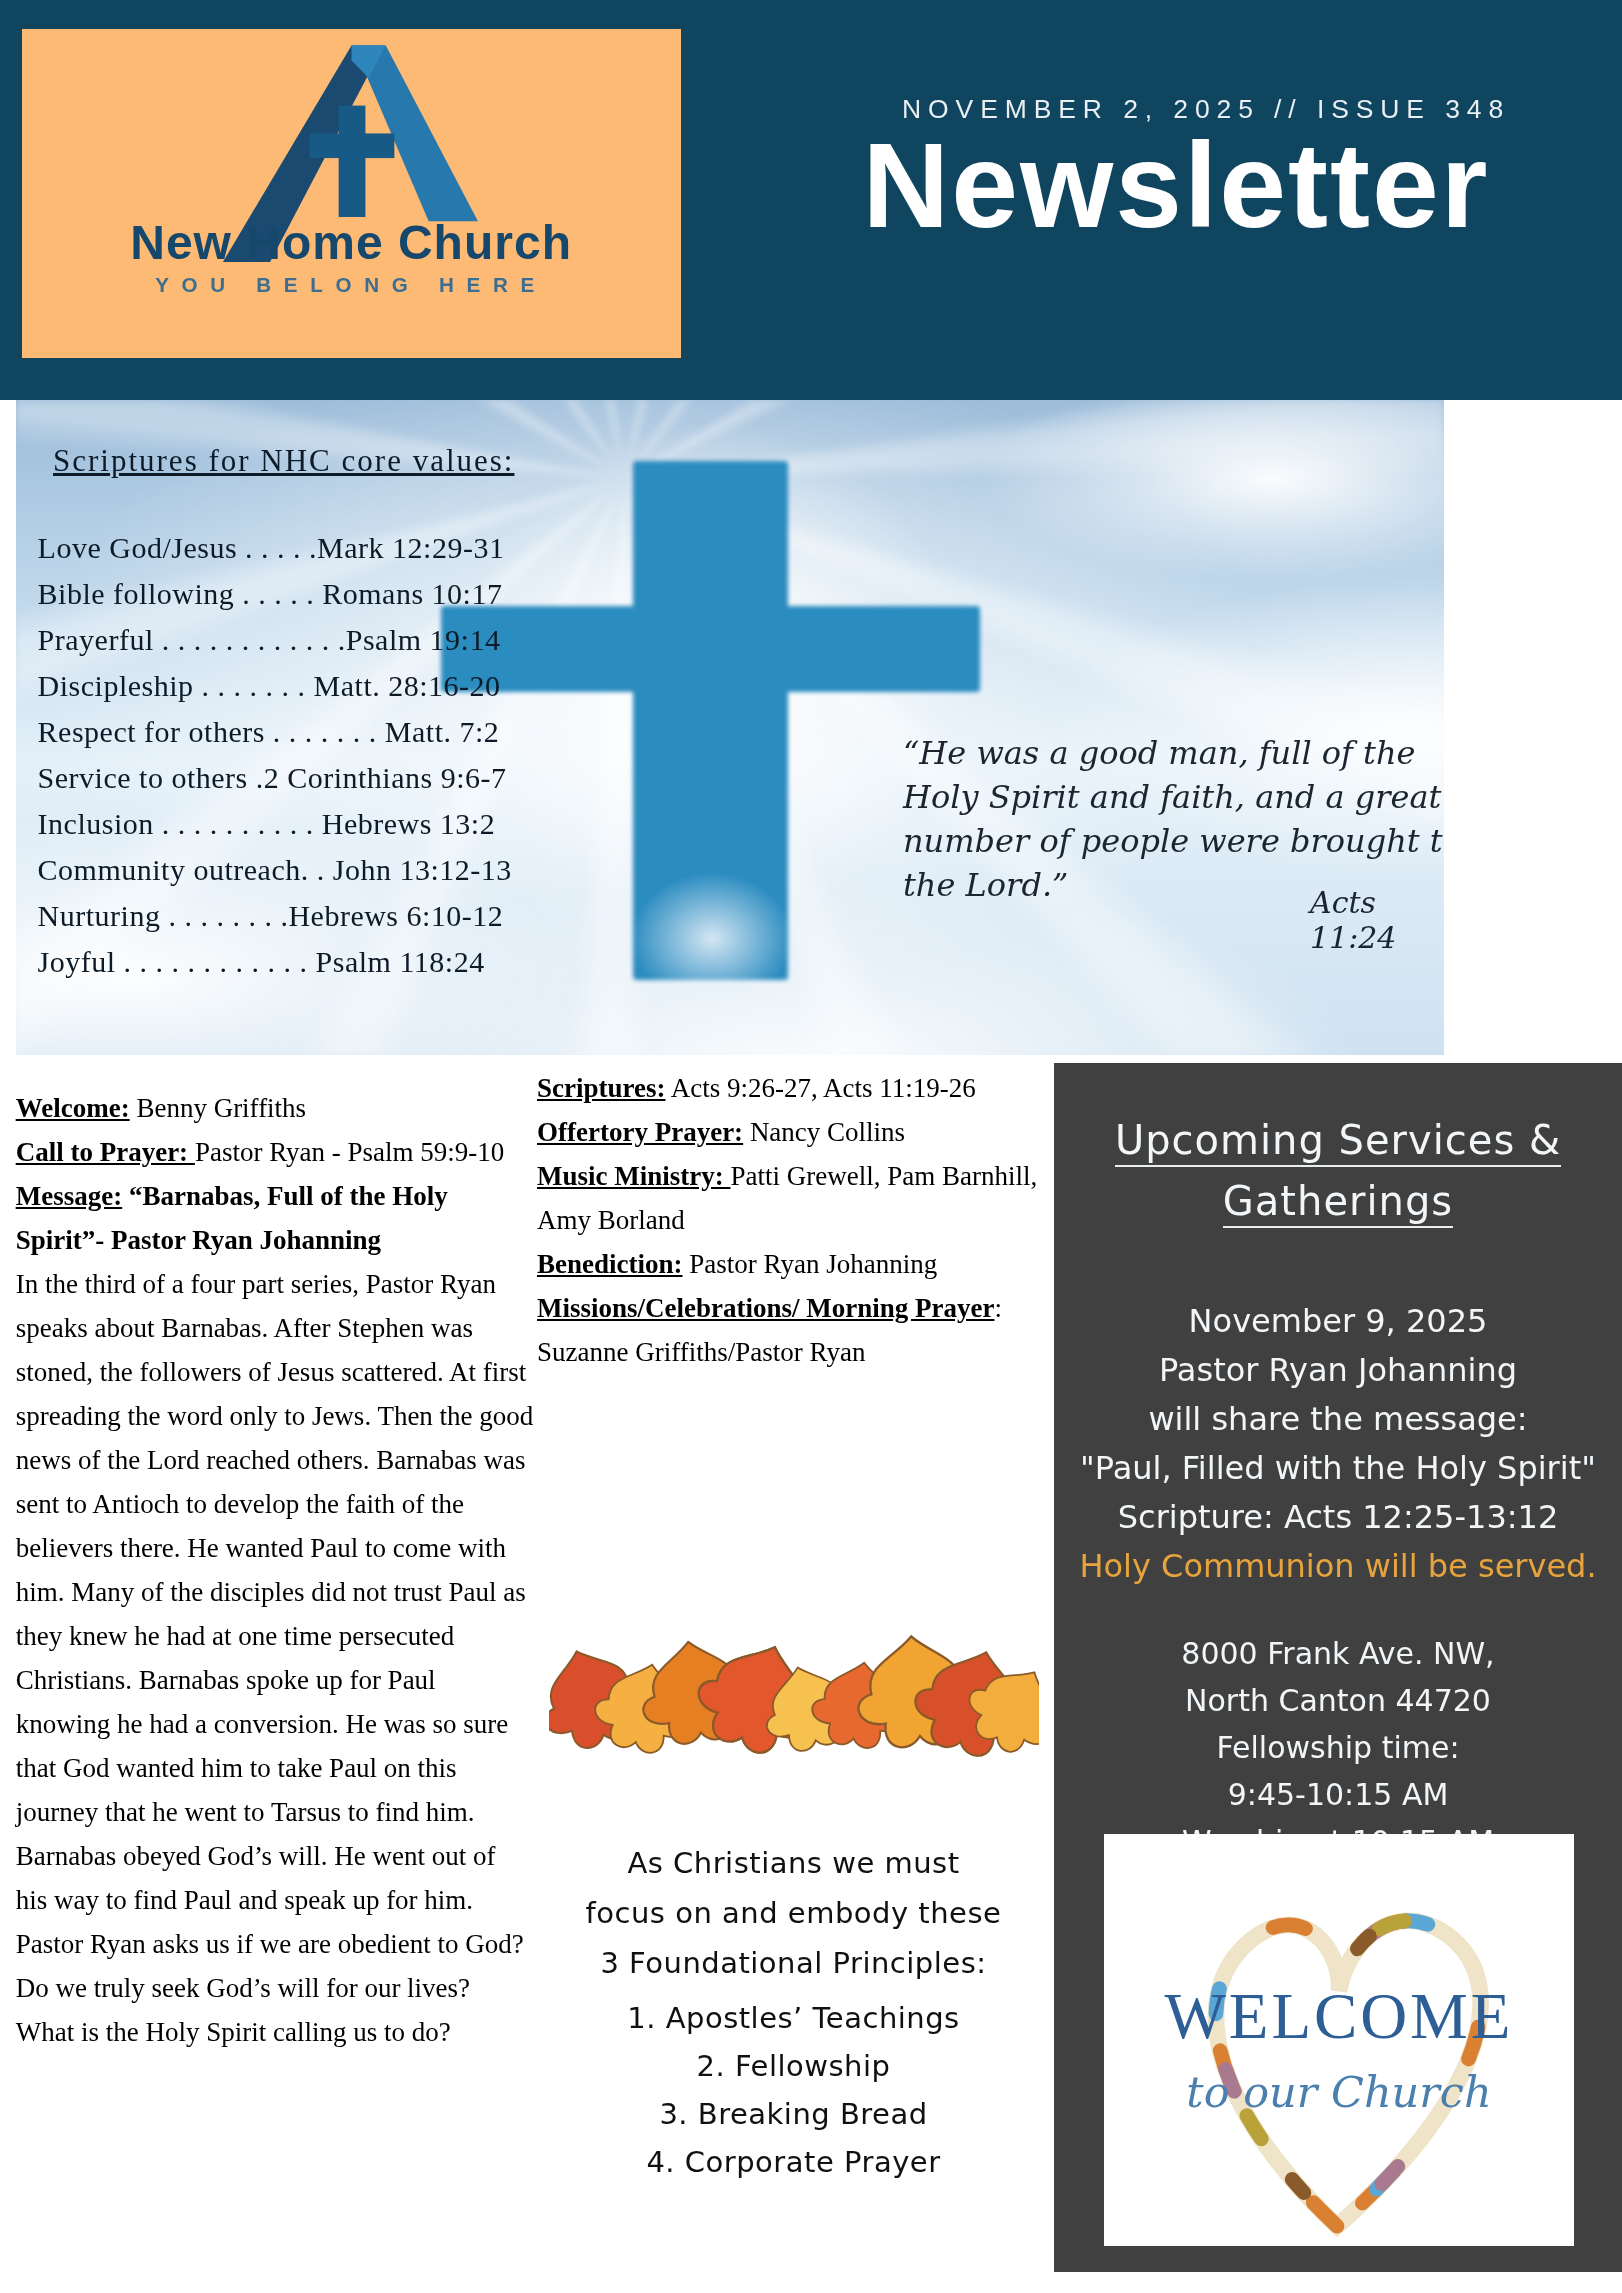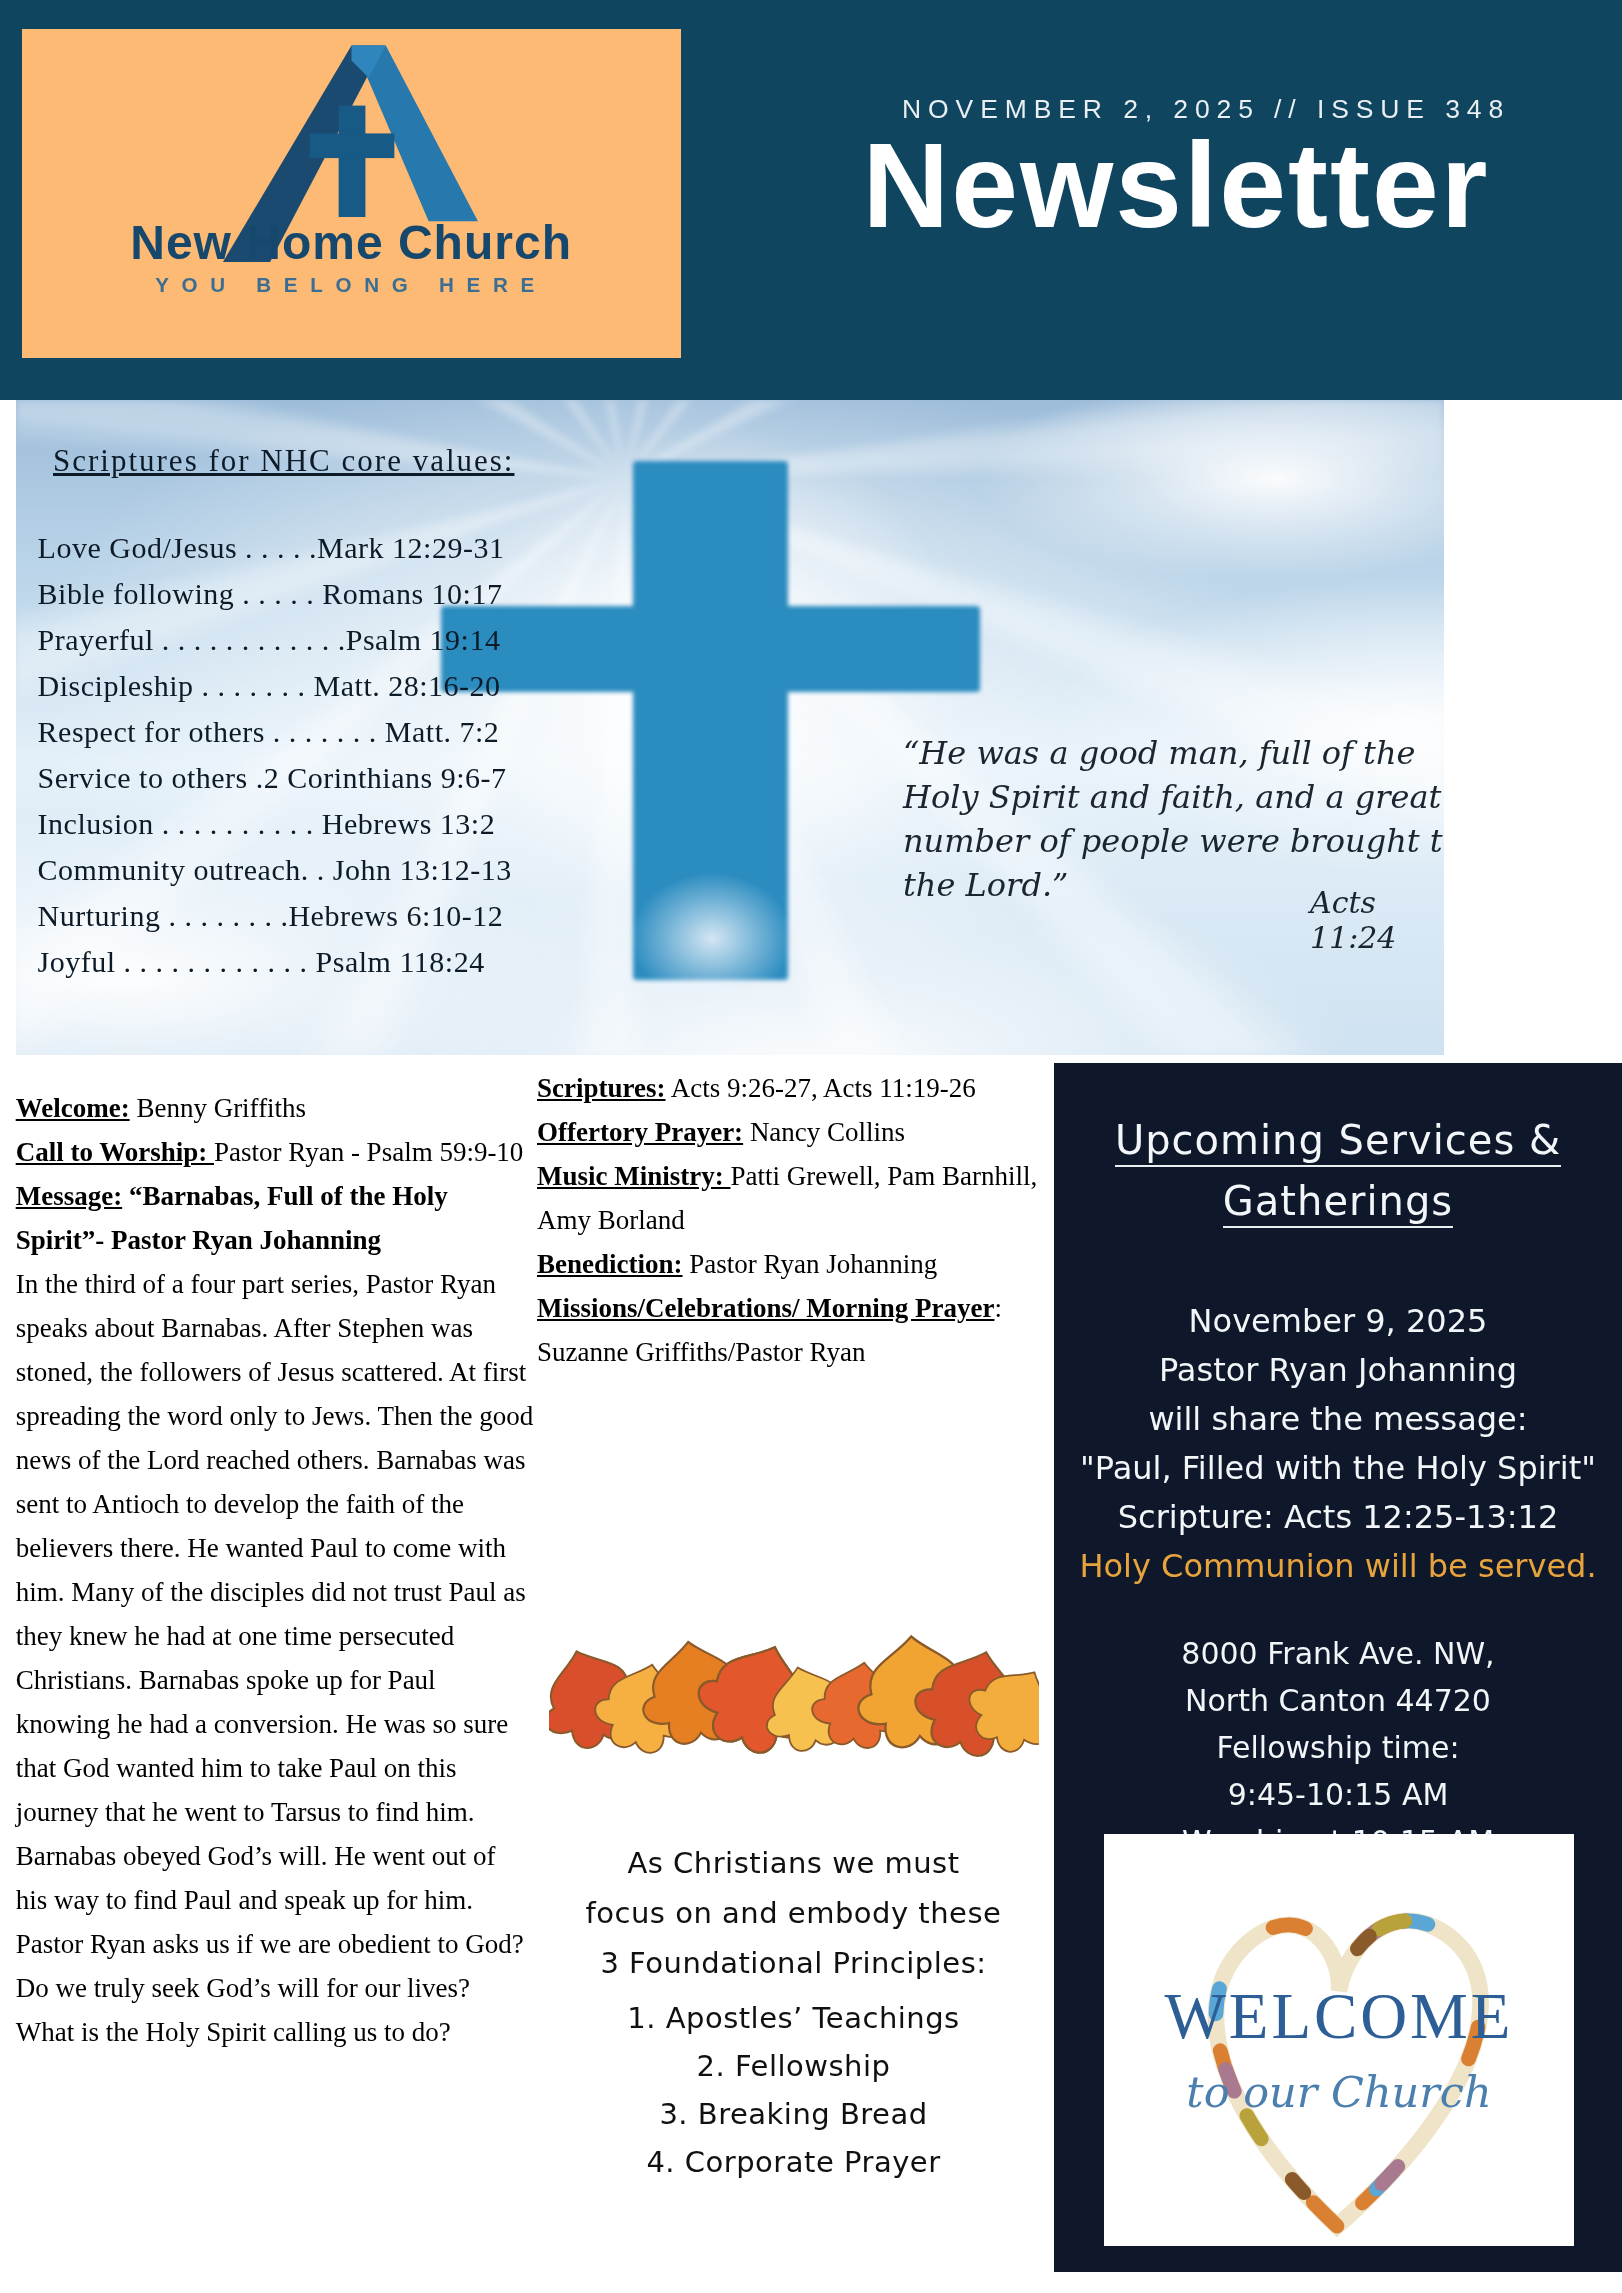--- a/index.html
+++ b/index.html
@@ -64,21 +64,21 @@
   .body-par{margin:0;}
 
   .leaves{position:absolute;left:549px;top:1619px;width:490px;height:147px;}
 
   .principles{position:absolute;left:529px;top:1838px;width:529px;text-align:center;
               font-family:"DejaVu Sans","Liberation Sans",sans-serif;font-size:29px;
               line-height:50px;color:#101010;letter-spacing:0.5px;}
   .principles .items{margin-top:5.9px;font-size:29px;line-height:48px;}
 
   
-  .panel{position:absolute;left:1054px;top:1063px;width:568px;height:1209px;background:#0f172a;
+  .panel{position:absolute;left:1054px;top:1063px;width:568px;height:1209px;background:#404040;
          font-family:"DejaVu Sans","Liberation Sans",sans-serif;color:#f2f6f8;text-align:center;}
   .panel-head{margin-top:47px;font-size:40px;line-height:61px;font-weight:500;letter-spacing:1px;}
   .panel-head span{border-bottom:2.9px solid #e9eef1;padding-bottom:2px;}
   .panel-lines{margin-top:65px;font-size:32px;line-height:49px;font-weight:400;}
   .communion{color:#e7a33c;font-size:32px;line-height:49px;}
   .address{margin-top:39px;font-size:30px;line-height:47px;}
   .welcome-card{position:absolute;left:50px;top:771px;width:470px;height:412px;background:#ffffff;}
   .welcome-word{position:absolute;left:0;top:145px;width:470px;text-align:center;
                 font-family:"Liberation Serif","DejaVu Serif",serif;font-size:65px;
                 letter-spacing:2.9px;color:#2d5f96;}
@@ -128,21 +128,21 @@
       <div>Nurturing . . . . . . . .Hebrews 6:10-12</div>
       <div> Joyful . . . . . . . . . . . .  Psalm 118:24</div>
     </div>
 
     <div class="quote">“He was a good man, full of the Holy Spirit and faith, and a great number of people were brought to the Lord.”</div>
     <div class="quote-ref">Acts 11:24</div>
   </div>
 
   <div class="col col-left">
     <p class="entry"><span class="lbl">Welcome:</span><span> Benny Griffiths</span></p>
-    <p class="entry"><span class="lbl">Call to Worship: </span><span> Pastor Ryan - Psalm 59:9-10</span></p>
+    <p class="entry"><span class="lbl">Call to Prayer: </span><span> Pastor Ryan - Psalm 59:9-10</span></p>
     <p class="entry"><span class="lbl">Message:</span><span class="vb"> “Barnabas, Full of the Holy Spirit”- Pastor Ryan Johanning</span></p>
     <p class="body-par">In the third of a four part series, Pastor Ryan speaks about Barnabas. After Stephen was stoned, the followers of Jesus scattered.  At first spreading the word only to Jews.  Then the good news of the Lord reached others.  Barnabas was sent to Antioch to develop the faith of the believers there.  He wanted Paul to come with him.  Many of the disciples did not trust Paul as they knew he had at one time persecuted Christians.  Barnabas spoke up for Paul knowing he had a conversion. He was so sure that God wanted him to take Paul on this journey that he went to Tarsus to find him.  Barnabas obeyed God’s will.  He went out of his way to find Paul and speak up for him.  Pastor Ryan asks us if we are obedient to God?  Do we truly seek God’s will for our lives?  What is the Holy Spirit calling us to do?</p>
   </div>
 
   <div class="col col-mid">
     <p class="entry"><span class="lbl">Scriptures:</span><span> Acts 9:26-27, Acts 11:19-26</span></p>
     <p class="entry"><span class="lbl">Offertory Prayer:</span><span> Nancy Collins</span></p>
     <p class="entry"><span class="lbl">Music Ministry: </span><span>  Patti Grewell, Pam Barnhill, Amy Borland</span></p>
     <p class="entry"><span class="lbl">Benediction:</span><span> Pastor Ryan Johanning</span></p>
     <p class="entry"><span class="lbl">Missions/Celebrations/ Morning Prayer</span><span>: Suzanne Griffiths/Pastor Ryan</span></p>

